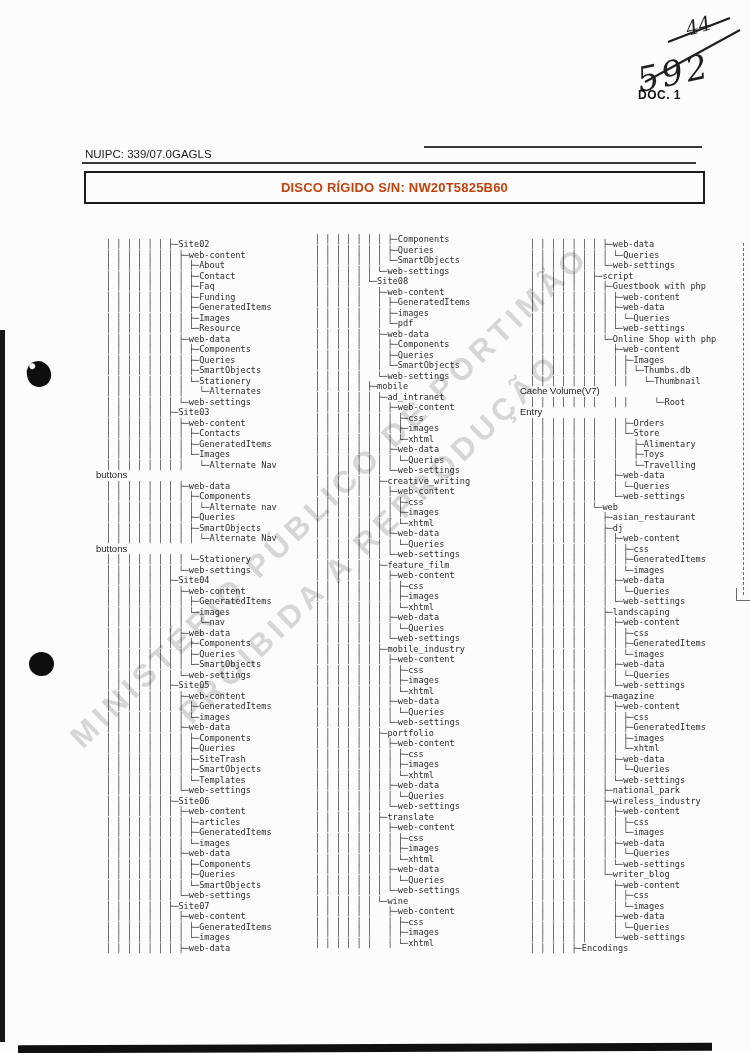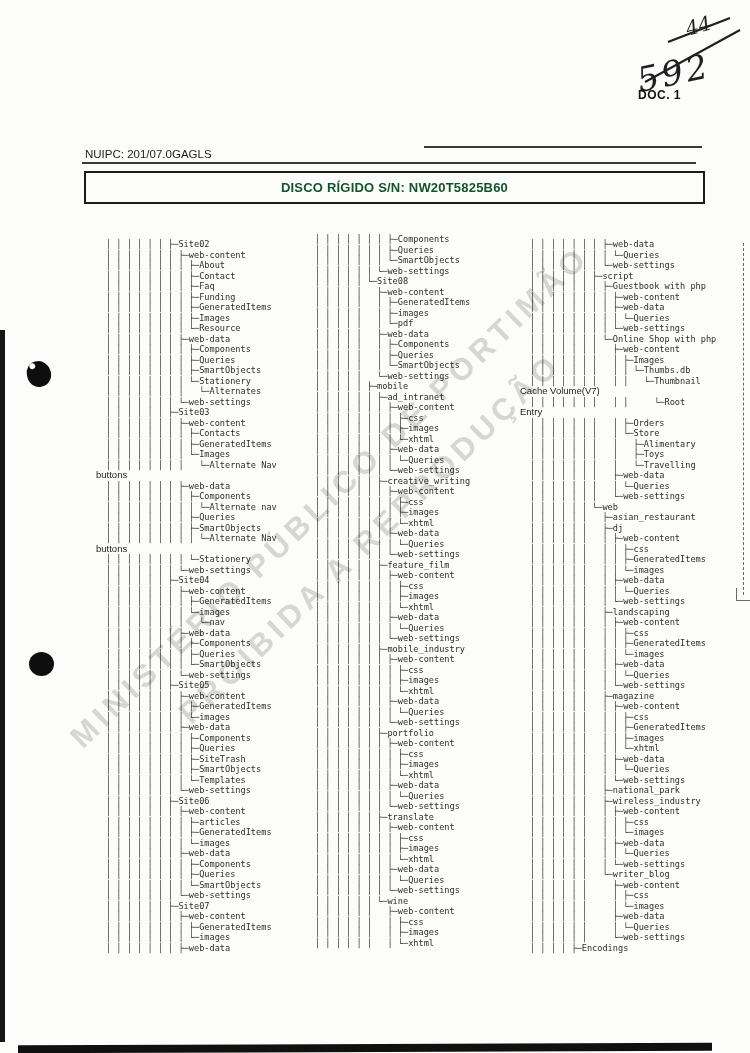--- a/index.html
+++ b/index.html
@@ -17,21 +17,21 @@
 
   
   .doc-label { position:absolute; top:88px; left:638px; font-weight:bold; font-size:12px; color:#111; letter-spacing:.5px; }
   .title { position:absolute; top:115px; left:0; width:716px; text-align:center; font-size:21.5px; font-weight:bold; color:#101010; letter-spacing:.2px; }
   .rule { position:absolute; height:1.5px; background:#3a3a3a; }
   .rule-title { top:146px; left:424px; width:278px; }
   .rule-nuipc { top:162px; left:82px; width:614px; }
   .nuipc { position:absolute; top:148px; left:85px; font-size:11.5px; color:#1d1d1d; }
   .disk-box { position:absolute; top:171px; left:84px; width:617px; height:29px; border:2px solid #1c1c1c;
               display:flex; align-items:center; justify-content:center; }
-  .disk-box span { font-weight:bold; font-size:13px; color:#14532d; letter-spacing:.2px; }
+  .disk-box span { font-weight:bold; font-size:13px; color:#c2410c; letter-spacing:.2px; }
 
   
   .handwriting { position:absolute; left:612px; top:4px; }
   .handwriting text { fill:#1f1f1f; font-family:"DejaVu Serif", serif; font-style:italic; }
   .hw44 { font-size:20px; }
   .hw592 { font-size:34px; letter-spacing:3px; }
 
   
   .tree { position:absolute; font-family:"DejaVu Sans Mono", monospace; font-size:8.6px;
           line-height:10.5px; white-space:pre; color:#2d2d2d; z-index:2; }
@@ -62,21 +62,21 @@
 
   <svg class="handwriting" width="138" height="110" viewBox="0 0 138 110">
     <line x1="56" y1="38" x2="118" y2="14" stroke="#1f1f1f" stroke-width="2.2"></line>
     <line x1="33" y1="78" x2="128" y2="26" stroke="#1f1f1f" stroke-width="2"></line>
     <text class="hw44" x="76" y="32" transform="rotate(-16 76 32)">44</text>
     <text class="hw592" x="28" y="88" transform="rotate(-12 28 88)">592</text>
   </svg>
 
   <div class="doc-label">DOC. 1</div>
   <div class="rule rule-title"></div>
-  <div class="nuipc">NUIPC: 201/07.0GAGLS</div>
+  <div class="nuipc">NUIPC: 339/07.0GAGLS</div>
   <div class="rule rule-nuipc"></div>
 
   <div class="disk-box">
     <span>DISCO RÍGIDO S/N: NW20T5825B60</span>
   </div>
 
   <div class="tree col1"><div class="tl">│ │ │ │ │ │ ├─Site02</div><div class="tl">│ │ │ │ │ │ │ ├─web-content</div><div class="tl">│ │ │ │ │ │ │ │ ├─About</div><div class="tl">│ │ │ │ │ │ │ │ ├─Contact</div><div class="tl">│ │ │ │ │ │ │ │ ├─Faq</div><div class="tl">│ │ │ │ │ │ │ │ ├─Funding</div><div class="tl">│ │ │ │ │ │ │ │ ├─GeneratedItems</div><div class="tl">│ │ │ │ │ │ │ │ ├─Images</div><div class="tl">│ │ │ │ │ │ │ │ └─Resource</div><div class="tl">│ │ │ │ │ │ │ ├─web-data</div><div class="tl">│ │ │ │ │ │ │ │ ├─Components</div><div class="tl">│ │ │ │ │ │ │ │ ├─Queries</div><div class="tl">│ │ │ │ │ │ │ │ ├─SmartObjects</div><div class="tl">│ │ │ │ │ │ │ │ └─Stationery</div><div class="tl">│ │ │ │ │ │ │ │   └─Alternates</div><div class="tl">│ │ │ │ │ │ │ └─web-settings</div><div class="tl">│ │ │ │ │ │ ├─Site03</div><div class="tl">│ │ │ │ │ │ │ ├─web-content</div><div class="tl">│ │ │ │ │ │ │ │ ├─Contacts</div><div class="tl">│ │ │ │ │ │ │ │ ├─GeneratedItems</div><div class="tl">│ │ │ │ │ │ │ │ └─Images</div><div class="tl">│ │ │ │ │ │ │ │   └─Alternate Nav</div><div class="tl margin">buttons</div><div class="tl">│ │ │ │ │ │ │ ├─web-data</div><div class="tl">│ │ │ │ │ │ │ │ ├─Components</div><div class="tl">│ │ │ │ │ │ │ │ │ └─Alternate nav</div><div class="tl">│ │ │ │ │ │ │ │ ├─Queries</div><div class="tl">│ │ │ │ │ │ │ │ ├─SmartObjects</div><div class="tl">│ │ │ │ │ │ │ │ │ └─Alternate Nav</div><div class="tl margin">buttons</div><div class="tl">│ │ │ │ │ │ │ │ └─Stationery</div><div class="tl">│ │ │ │ │ │ │ └─web-settings</div><div class="tl">│ │ │ │ │ │ ├─Site04</div><div class="tl">│ │ │ │ │ │ │ ├─web-content</div><div class="tl">│ │ │ │ │ │ │ │ ├─GeneratedItems</div><div class="tl">│ │ │ │ │ │ │ │ └─images</div><div class="tl">│ │ │ │ │ │ │ │   └─nav</div><div class="tl">│ │ │ │ │ │ │ ├─web-data</div><div class="tl">│ │ │ │ │ │ │ │ ├─Components</div><div class="tl">│ │ │ │ │ │ │ │ ├─Queries</div><div class="tl">│ │ │ │ │ │ │ │ └─SmartObjects</div><div class="tl">│ │ │ │ │ │ │ └─web-settings</div><div class="tl">│ │ │ │ │ │ ├─Site05</div><div class="tl">│ │ │ │ │ │ │ ├─web-content</div><div class="tl">│ │ │ │ │ │ │ │ ├─GeneratedItems</div><div class="tl">│ │ │ │ │ │ │ │ └─images</div><div class="tl">│ │ │ │ │ │ │ ├─web-data</div><div class="tl">│ │ │ │ │ │ │ │ ├─Components</div><div class="tl">│ │ │ │ │ │ │ │ ├─Queries</div><div class="tl">│ │ │ │ │ │ │ │ ├─SiteTrash</div><div class="tl">│ │ │ │ │ │ │ │ ├─SmartObjects</div><div class="tl">│ │ │ │ │ │ │ │ └─Templates</div><div class="tl">│ │ │ │ │ │ │ └─web-settings</div><div class="tl">│ │ │ │ │ │ ├─Site06</div><div class="tl">│ │ │ │ │ │ │ ├─web-content</div><div class="tl">│ │ │ │ │ │ │ │ ├─articles</div><div class="tl">│ │ │ │ │ │ │ │ ├─GeneratedItems</div><div class="tl">│ │ │ │ │ │ │ │ └─images</div><div class="tl">│ │ │ │ │ │ │ ├─web-data</div><div class="tl">│ │ │ │ │ │ │ │ ├─Components</div><div class="tl">│ │ │ │ │ │ │ │ ├─Queries</div><div class="tl">│ │ │ │ │ │ │ │ └─SmartObjects</div><div class="tl">│ │ │ │ │ │ │ └─web-settings</div><div class="tl">│ │ │ │ │ │ ├─Site07</div><div class="tl">│ │ │ │ │ │ │ ├─web-content</div><div class="tl">│ │ │ │ │ │ │ │ ├─GeneratedItems</div><div class="tl">│ │ │ │ │ │ │ │ └─images</div><div class="tl">│ │ │ │ │ │ │ ├─web-data</div></div>
   <div class="tree col2"><div class="tl">│ │ │ │ │ │ │ ├─Components</div><div class="tl">│ │ │ │ │ │ │ ├─Queries</div><div class="tl">│ │ │ │ │ │ │ └─SmartObjects</div><div class="tl">│ │ │ │ │ │ └─web-settings</div><div class="tl">│ │ │ │ │ └─Site08</div><div class="tl">│ │ │ │ │   ├─web-content</div><div class="tl">│ │ │ │ │   │ ├─GeneratedItems</div><div class="tl">│ │ │ │ │   │ ├─images</div><div class="tl">│ │ │ │ │   │ └─pdf</div><div class="tl">│ │ │ │ │   ├─web-data</div><div class="tl">│ │ │ │ │   │ ├─Components</div><div class="tl">│ │ │ │ │   │ ├─Queries</div><div class="tl">│ │ │ │ │   │ └─SmartObjects</div><div class="tl">│ │ │ │ │   └─web-settings</div><div class="tl">│ │ │ │ │ ├─mobile</div><div class="tl">│ │ │ │ │ │ ├─ad_intranet</div><div class="tl">│ │ │ │ │ │ │ ├─web-content</div><div class="tl">│ │ │ │ │ │ │ │ ├─css</div><div class="tl">│ │ │ │ │ │ │ │ ├─images</div><div class="tl">│ │ │ │ │ │ │ │ └─xhtml</div><div class="tl">│ │ │ │ │ │ │ ├─web-data</div><div class="tl">│ │ │ │ │ │ │ │ └─Queries</div><div class="tl">│ │ │ │ │ │ │ └─web-settings</div><div class="tl">│ │ │ │ │ │ ├─creative_writing</div><div class="tl">│ │ │ │ │ │ │ ├─web-content</div><div class="tl">│ │ │ │ │ │ │ │ ├─css</div><div class="tl">│ │ │ │ │ │ │ │ ├─images</div><div class="tl">│ │ │ │ │ │ │ │ └─xhtml</div><div class="tl">│ │ │ │ │ │ │ ├─web-data</div><div class="tl">│ │ │ │ │ │ │ │ └─Queries</div><div class="tl">│ │ │ │ │ │ │ └─web-settings</div><div class="tl">│ │ │ │ │ │ ├─feature_film</div><div class="tl">│ │ │ │ │ │ │ ├─web-content</div><div class="tl">│ │ │ │ │ │ │ │ ├─css</div><div class="tl">│ │ │ │ │ │ │ │ ├─images</div><div class="tl">│ │ │ │ │ │ │ │ └─xhtml</div><div class="tl">│ │ │ │ │ │ │ ├─web-data</div><div class="tl">│ │ │ │ │ │ │ │ └─Queries</div><div class="tl">│ │ │ │ │ │ │ └─web-settings</div><div class="tl">│ │ │ │ │ │ ├─mobile_industry</div><div class="tl">│ │ │ │ │ │ │ ├─web-content</div><div class="tl">│ │ │ │ │ │ │ │ ├─css</div><div class="tl">│ │ │ │ │ │ │ │ ├─images</div><div class="tl">│ │ │ │ │ │ │ │ └─xhtml</div><div class="tl">│ │ │ │ │ │ │ ├─web-data</div><div class="tl">│ │ │ │ │ │ │ │ └─Queries</div><div class="tl">│ │ │ │ │ │ │ └─web-settings</div><div class="tl">│ │ │ │ │ │ ├─portfolio</div><div class="tl">│ │ │ │ │ │ │ ├─web-content</div><div class="tl">│ │ │ │ │ │ │ │ ├─css</div><div class="tl">│ │ │ │ │ │ │ │ ├─images</div><div class="tl">│ │ │ │ │ │ │ │ └─xhtml</div><div class="tl">│ │ │ │ │ │ │ ├─web-data</div><div class="tl">│ │ │ │ │ │ │ │ └─Queries</div><div class="tl">│ │ │ │ │ │ │ └─web-settings</div><div class="tl">│ │ │ │ │ │ ├─translate</div><div class="tl">│ │ │ │ │ │ │ ├─web-content</div><div class="tl">│ │ │ │ │ │ │ │ ├─css</div><div class="tl">│ │ │ │ │ │ │ │ ├─images</div><div class="tl">│ │ │ │ │ │ │ │ └─xhtml</div><div class="tl">│ │ │ │ │ │ │ ├─web-data</div><div class="tl">│ │ │ │ │ │ │ │ └─Queries</div><div class="tl">│ │ │ │ │ │ │ └─web-settings</div><div class="tl">│ │ │ │ │ │ └─wine</div><div class="tl">│ │ │ │ │ │   ├─web-content</div><div class="tl">│ │ │ │ │ │   │ ├─css</div><div class="tl">│ │ │ │ │ │   │ ├─images</div><div class="tl">│ │ │ │ │ │   │ └─xhtml</div></div>
   <div class="tree col3"><div class="tl">│ │ │ │ │ │ │ ├─web-data</div><div class="tl">│ │ │ │ │ │ │ │ └─Queries</div><div class="tl">│ │ │ │ │ │ │ └─web-settings</div><div class="tl">│ │ │ │ │ │ ├─script</div><div class="tl">│ │ │ │ │ │ │ ├─Guestbook with php</div><div class="tl">│ │ │ │ │ │ │ │ ├─web-content</div><div class="tl">│ │ │ │ │ │ │ │ ├─web-data</div><div class="tl">│ │ │ │ │ │ │ │ │ └─Queries</div><div class="tl">│ │ │ │ │ │ │ │ └─web-settings</div><div class="tl">│ │ │ │ │ │ │ └─Online Shop with php</div><div class="tl">│ │ │ │ │ │ │   ├─web-content</div><div class="tl">│ │ │ │ │ │ │   │ ├─Images</div><div class="tl">│ │ │ │ │ │ │   │ │ └─Thumbs.db</div><div class="tl">│ │ │ │ │ │ │   │ │   └─Thumbnail</div><div class="tl margin">Cache Volume(V7)</div><div class="tl">│ │ │ │ │ │ │   │ │     └─Root</div><div class="tl margin">Entry</div><div class="tl">│ │ │ │ │ │ │   │ ├─Orders</div><div class="tl">│ │ │ │ │ │ │   │ └─Store</div><div class="tl">│ │ │ │ │ │ │   │   ├─Alimentary</div><div class="tl">│ │ │ │ │ │ │   │   ├─Toys</div><div class="tl">│ │ │ │ │ │ │   │   └─Travelling</div><div class="tl">│ │ │ │ │ │ │   ├─web-data</div><div class="tl">│ │ │ │ │ │ │   │ └─Queries</div><div class="tl">│ │ │ │ │ │ │   └─web-settings</div><div class="tl">│ │ │ │ │ │ └─web</div><div class="tl">│ │ │ │ │ │   ├─asian_restaurant</div><div class="tl">│ │ │ │ │ │   ├─dj</div><div class="tl">│ │ │ │ │ │   │ ├─web-content</div><div class="tl">│ │ │ │ │ │   │ │ ├─css</div><div class="tl">│ │ │ │ │ │   │ │ ├─GeneratedItems</div><div class="tl">│ │ │ │ │ │   │ │ └─images</div><div class="tl">│ │ │ │ │ │   │ ├─web-data</div><div class="tl">│ │ │ │ │ │   │ │ └─Queries</div><div class="tl">│ │ │ │ │ │   │ └─web-settings</div><div class="tl">│ │ │ │ │ │   ├─landscaping</div><div class="tl">│ │ │ │ │ │   │ ├─web-content</div><div class="tl">│ │ │ │ │ │   │ │ ├─css</div><div class="tl">│ │ │ │ │ │   │ │ ├─GeneratedItems</div><div class="tl">│ │ │ │ │ │   │ │ └─images</div><div class="tl">│ │ │ │ │ │   │ ├─web-data</div><div class="tl">│ │ │ │ │ │   │ │ └─Queries</div><div class="tl">│ │ │ │ │ │   │ └─web-settings</div><div class="tl">│ │ │ │ │ │   ├─magazine</div><div class="tl">│ │ │ │ │ │   │ ├─web-content</div><div class="tl">│ │ │ │ │ │   │ │ ├─css</div><div class="tl">│ │ │ │ │ │   │ │ ├─GeneratedItems</div><div class="tl">│ │ │ │ │ │   │ │ ├─images</div><div class="tl">│ │ │ │ │ │   │ │ └─xhtml</div><div class="tl">│ │ │ │ │ │   │ ├─web-data</div><div class="tl">│ │ │ │ │ │   │ │ └─Queries</div><div class="tl">│ │ │ │ │ │   │ └─web-settings</div><div class="tl">│ │ │ │ │ │   ├─national_park</div><div class="tl">│ │ │ │ │ │   ├─wireless_industry</div><div class="tl">│ │ │ │ │ │   │ ├─web-content</div><div class="tl">│ │ │ │ │ │   │ │ ├─css</div><div class="tl">│ │ │ │ │ │   │ │ └─images</div><div class="tl">│ │ │ │ │ │   │ ├─web-data</div><div class="tl">│ │ │ │ │ │   │ │ └─Queries</div><div class="tl">│ │ │ │ │ │   │ └─web-settings</div><div class="tl">│ │ │ │ │ │   └─writer_blog</div><div class="tl">│ │ │ │ │ │     ├─web-content</div><div class="tl">│ │ │ │ │ │     │ ├─css</div><div class="tl">│ │ │ │ │ │     │ └─images</div><div class="tl">│ │ │ │ │ │     ├─web-data</div><div class="tl">│ │ │ │ │ │     │ └─Queries</div><div class="tl">│ │ │ │ │ │     └─web-settings</div><div class="tl">│ │ │ │ ├─Encodings</div></div>
 

